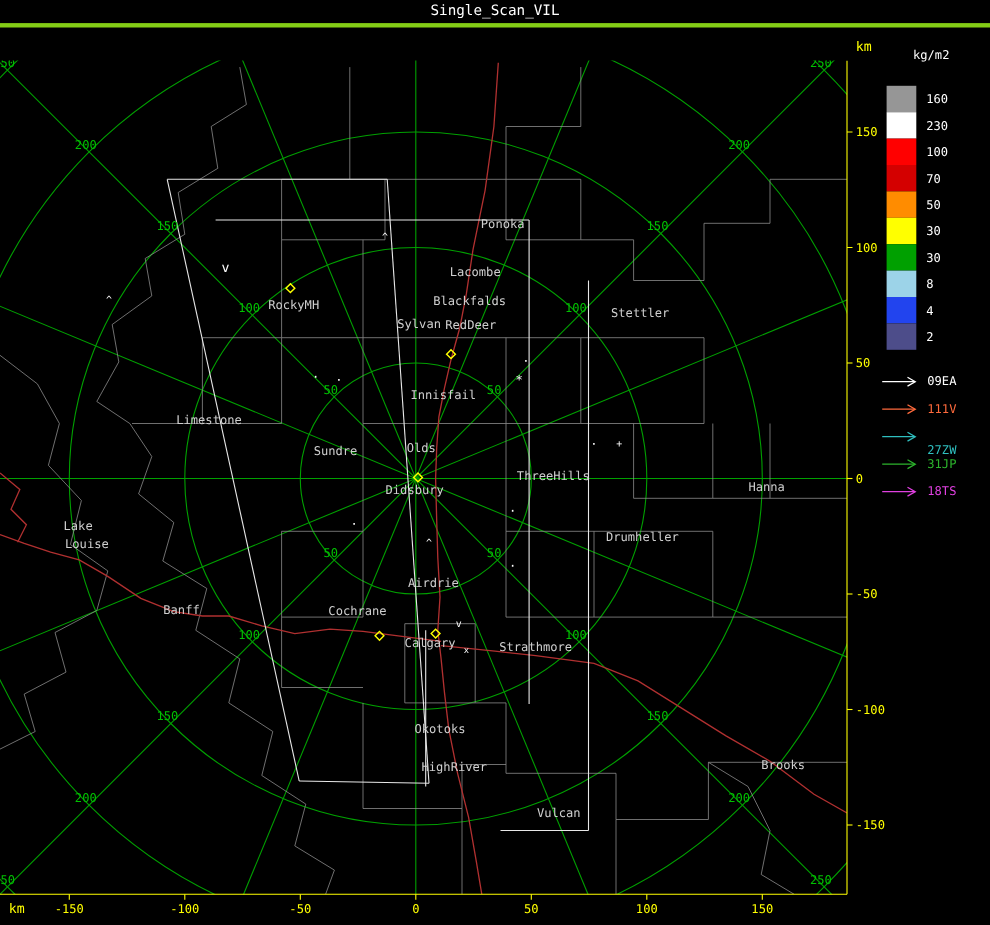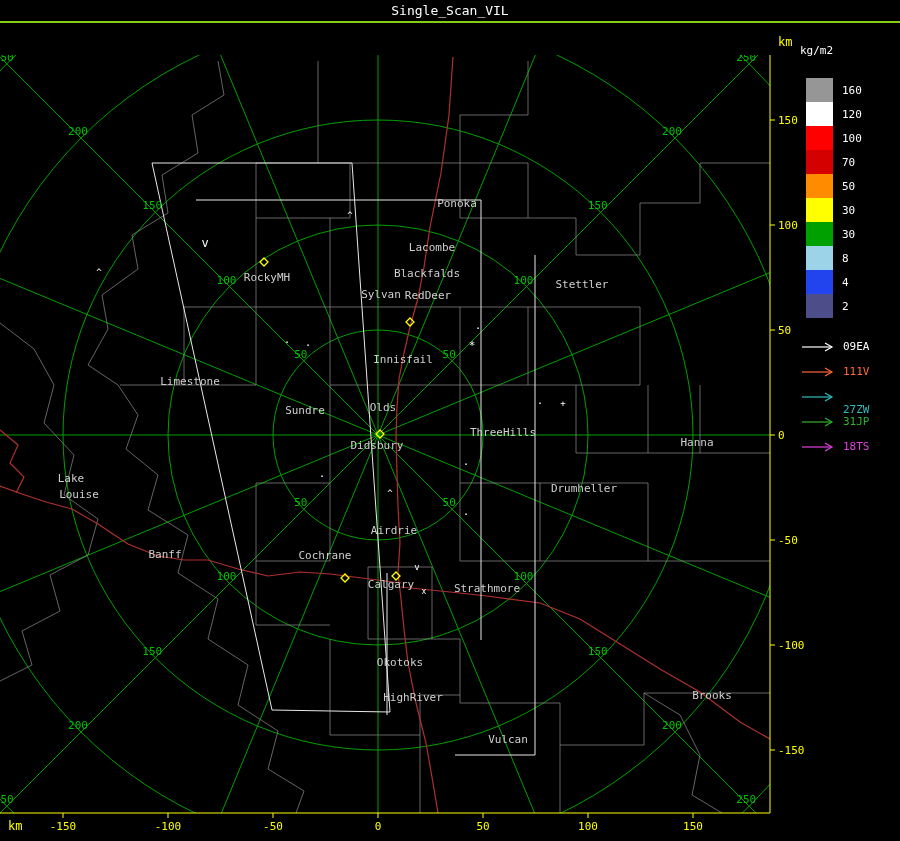--- a/index.html
+++ b/index.html
@@ -1,27 +1,27 @@
 <!DOCTYPE html>
 <html><head>
 <meta charset="utf-8">
 <style>
   html,body{margin:0;padding:0;background:#000;}
   body{width:900px;height:841px;overflow:hidden;position:relative;
        font-family:"DejaVu Sans Mono","Liberation Mono",monospace;}
   #titlebar{position:absolute;top:0;left:0;width:900px;height:21px;
-            border-bottom:2px solid #84cc16;text-align:center;
+            border-bottom:4px solid #84cc16;text-align:center;
             color:#ffffff;font-size:13px;line-height:21px;}
   #infobar{position:absolute;top:22px;left:0;width:900px;height:33px;}
   #timestamp{position:absolute;left:8px;top:12px;color:#ffff00;font-size:13px;}
   #km-top{position:absolute;left:778px;top:13px;color:#ffff00;font-size:12px;}
   #radar-svg{position:absolute;top:55px;left:0;}
   svg text{font-family:"DejaVu Sans Mono","Liberation Mono",monospace;}
   #legend{position:absolute;left:800px;top:44px;width:100px;color:#fff;}
-  #legend-unit{font-size:11px;color:#ffffff;height:14px;}
+  #legend-unit{margin-left:30px;font-size:11px;color:#ffffff;height:14px;}
   #legend-scale{margin-top:20px;}
   .scale-row{display:flex;align-items:center;height:24px;}
   .swatch{display:inline-block;width:27px;height:24px;margin-left:6px;flex:none;}
   .scale-label{margin-left:9px;font-size:11px;color:#ffffff;}
   #legend-radars{margin-top:16px;}
   .radar-row{display:flex;align-items:center;height:25px;}
   .radar-label{margin-left:5px;font-size:11px;}
 </style>
 </head>
 <body>
@@ -196,21 +196,21 @@
     </svg>
   <aside id="legend">
     <div id="legend-unit">kg/m2</div>
     <div id="legend-scale">
         <div class="scale-row">
           <span class="swatch" style="background: rgb(150, 150, 150);"></span>
           <span class="scale-label">160</span>
         </div>
         <div class="scale-row">
           <span class="swatch" style="background: rgb(255, 255, 255);"></span>
-          <span class="scale-label">120</span>
+          <span class="scale-label">230</span>
         </div>
         <div class="scale-row">
           <span class="swatch" style="background: rgb(255, 0, 0);"></span>
           <span class="scale-label">100</span>
         </div>
         <div class="scale-row">
           <span class="swatch" style="background: rgb(212, 0, 0);"></span>
           <span class="scale-label">70</span>
         </div>
         <div class="scale-row">

